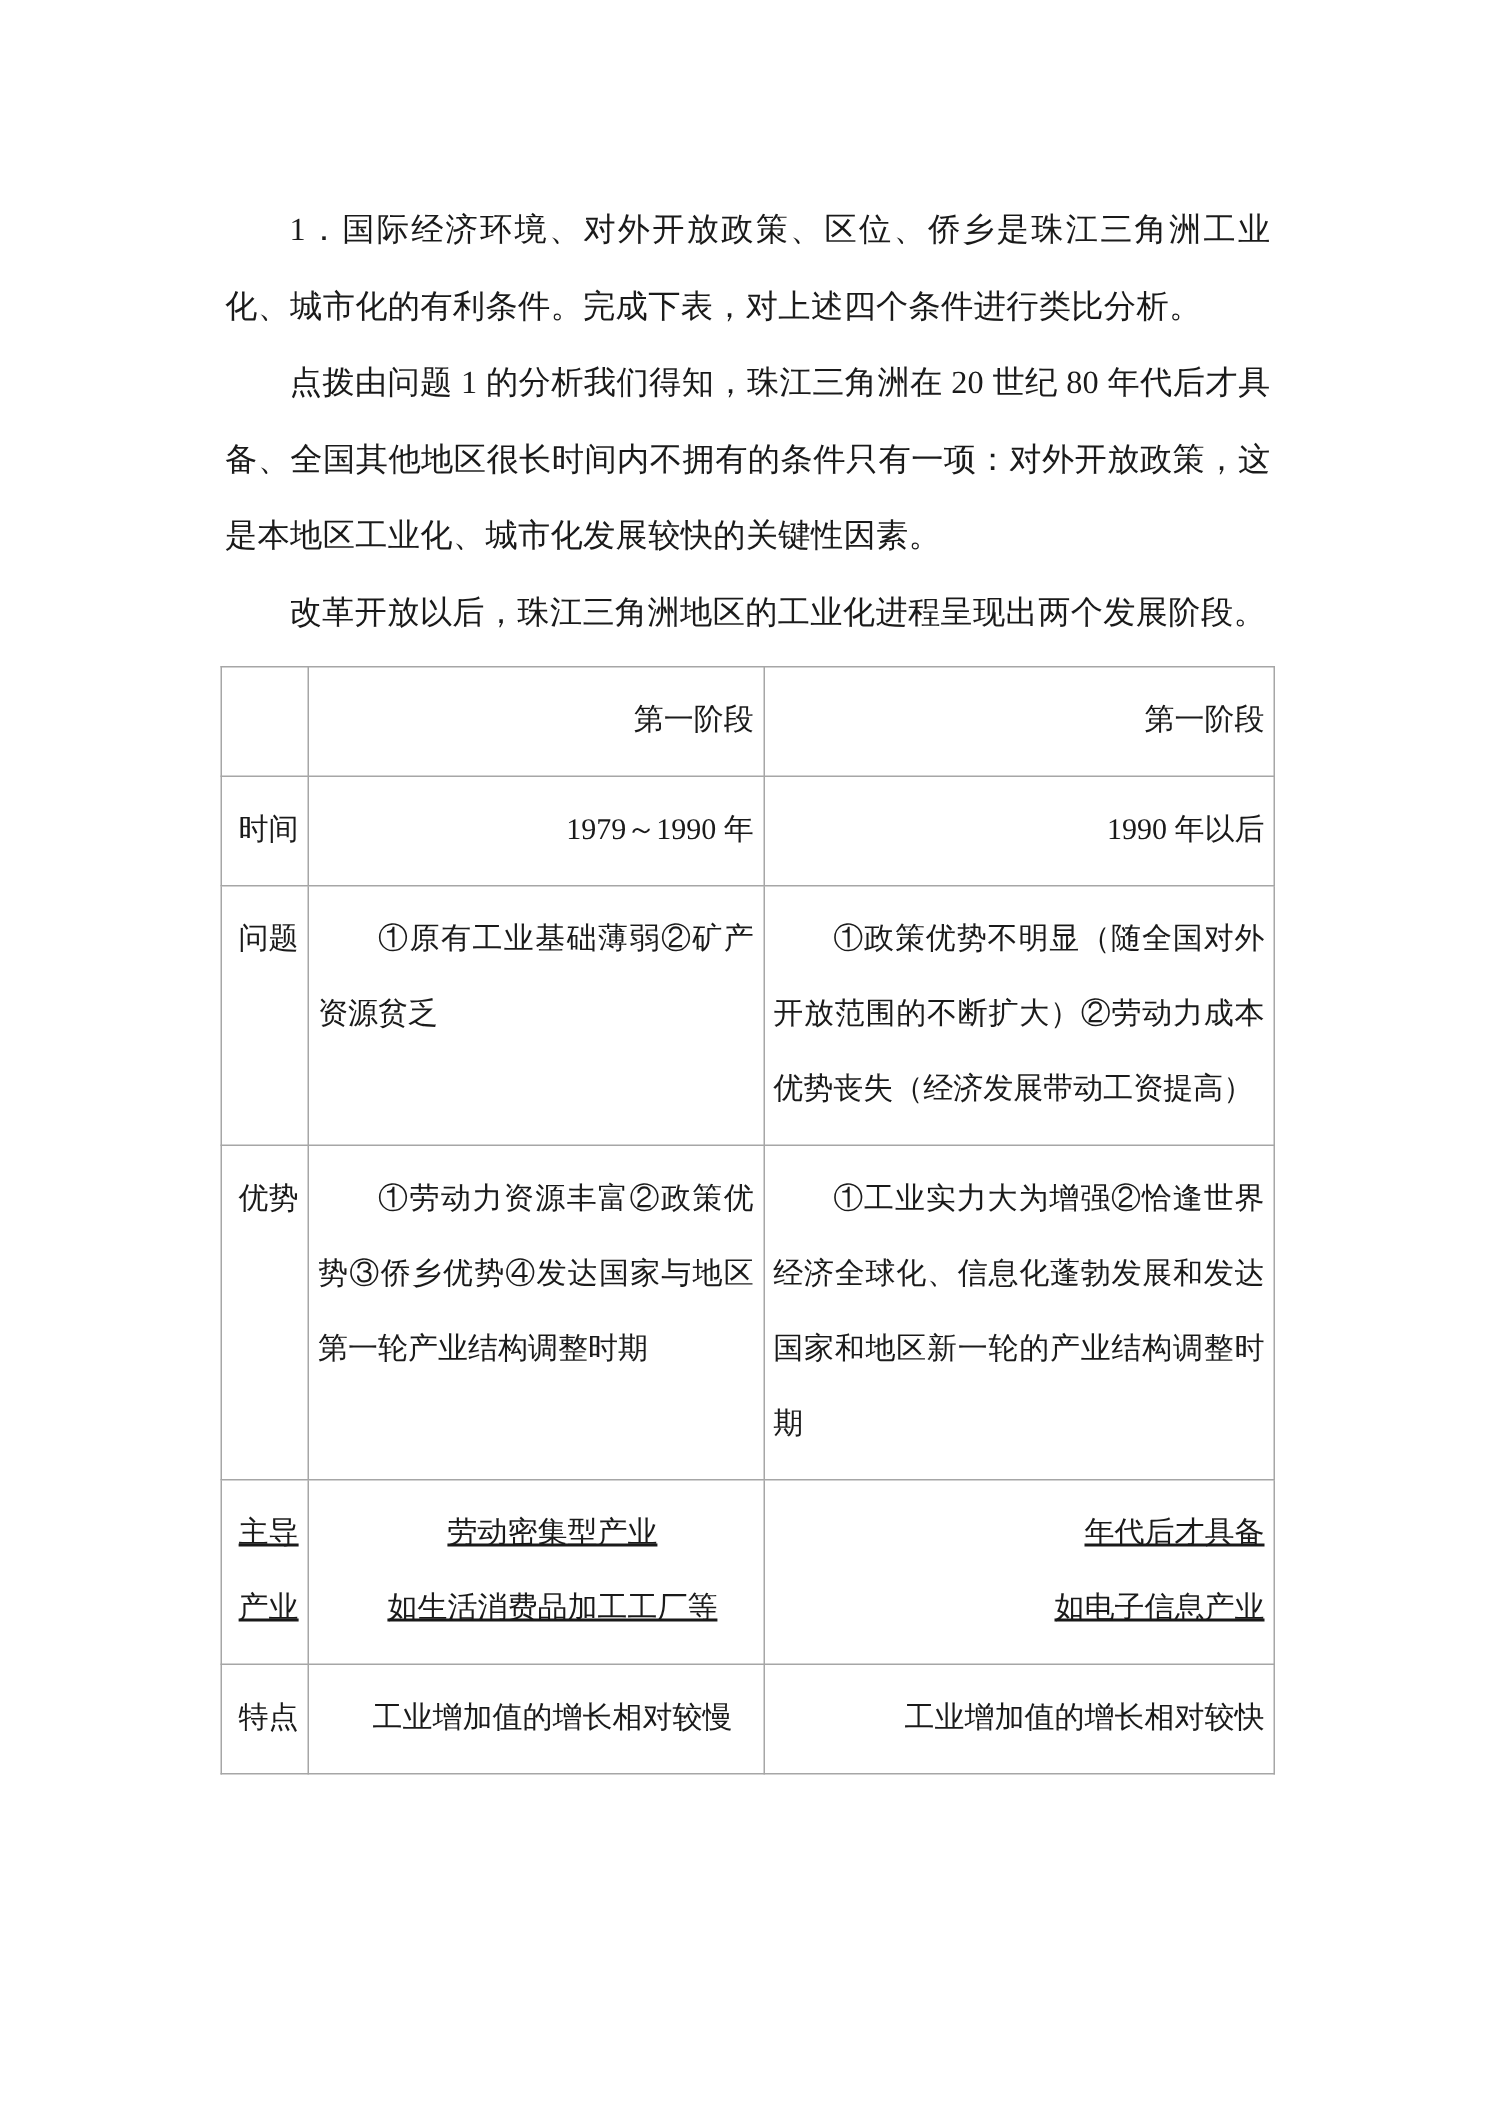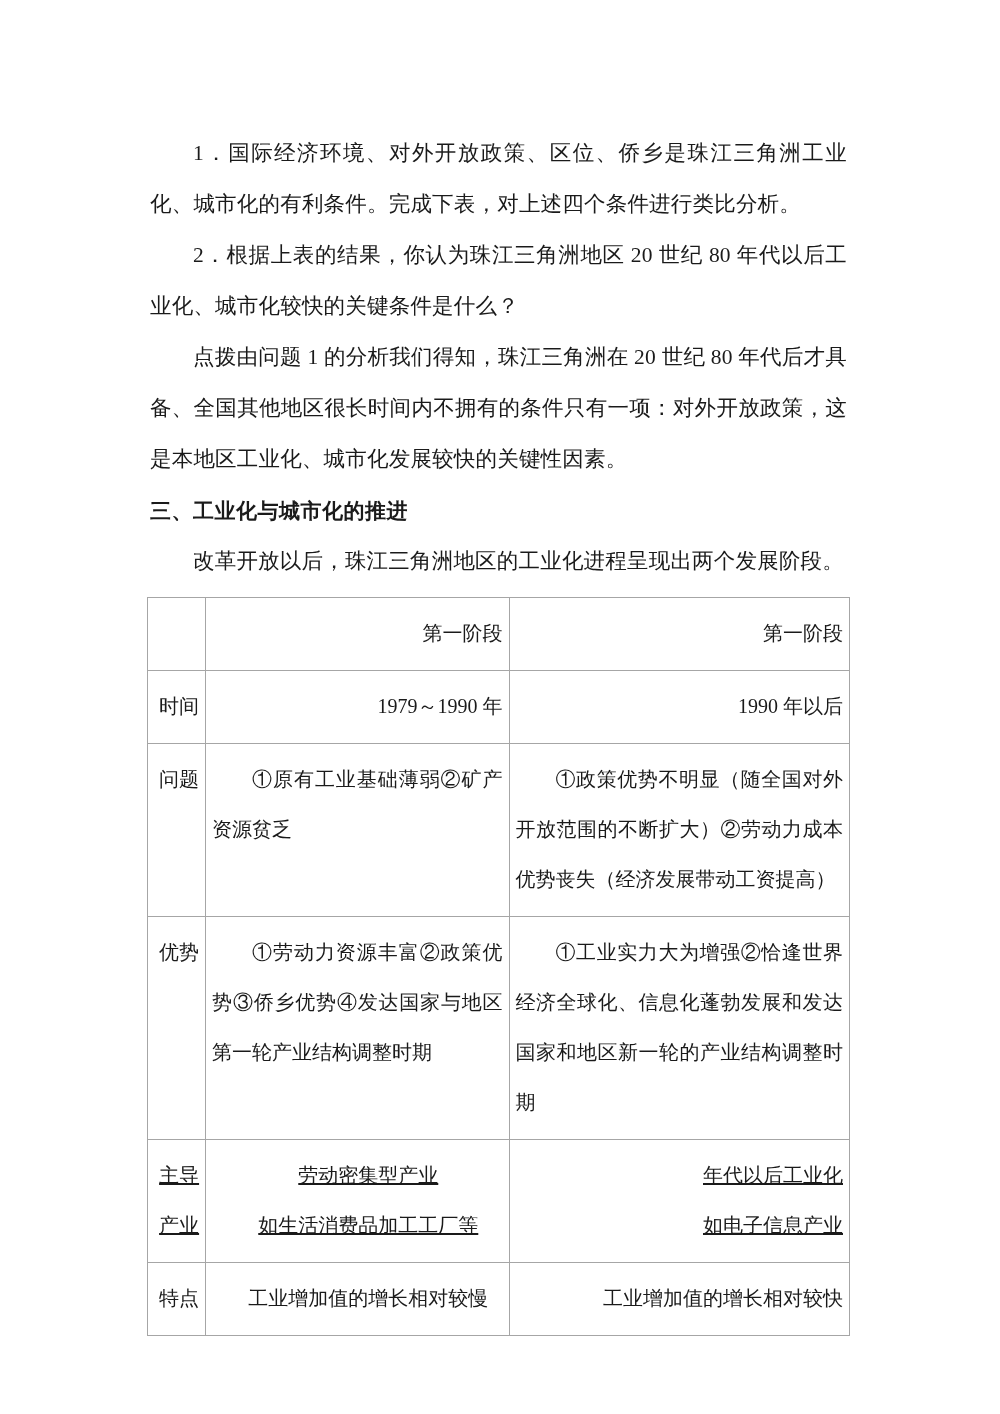--- a/index.html
+++ b/index.html
@@ -85,25 +85,23 @@
   .spacer-line { display: block; height: 50px; text-decoration: underline; }
 </style>
 </head>
 <body>
 
 <div class="page">
 
   <p class="para">1．国际经济环境、对外开放政策、区位、侨乡是珠江三角洲工业化、城市化的有利条件。完成下表，对上述四个条件进行类比分析。</p>
 
 
-  <p class="para">2．根据上表的结果，你认为珠江三角洲地区 20 世纪 80 年代以后工业化、城市化较快的关键条件是什么？</p>
 
   <p class="para">点拨由问题 1 的分析我们得知，珠江三角洲在 20 世纪 80 年代后才具备、全国其他地区很长时间内不拥有的条件只有一项：对外开放政策，这是本地区工业化、城市化发展较快的关键性因素。</p>
 
-  <p class="h3">三、工业化与城市化的推进</p>
 
   <p class="para">改革开放以后，珠江三角洲地区的工业化进程呈现出两个发展阶段。</p>
 
   <table class="stage-table">
     <colgroup>
       <col class="col-label">
       <col class="col-first">
       <col class="col-second">
     </colgroup>
     <tbody>
@@ -134,21 +132,21 @@
       <tr>
         <td class="cell-label">
           <span class="spacer-line">主导</span>
           <span class="spacer-line">产业</span>
         </td>
         <td class="cell-body centerish">
           <span class="spacer-line">劳动密集型产业</span>
           <span class="spacer-line">如生活消费品加工工厂等</span>
         </td>
         <td class="cell-body plain">
-          <span class="spacer-line">年代以后工业化</span>
+          <span class="spacer-line">年代后才具备</span>
           <span class="spacer-line">如电子信息产业</span>
         </td>
       </tr>
 
       <tr>
         <td class="cell-label">特点</td>
         <td class="cell-body centerish">工业增加值的增长相对较慢</td>
         <td class="cell-body plain">工业增加值的增长相对较快</td>
       </tr>
     </tbody>

